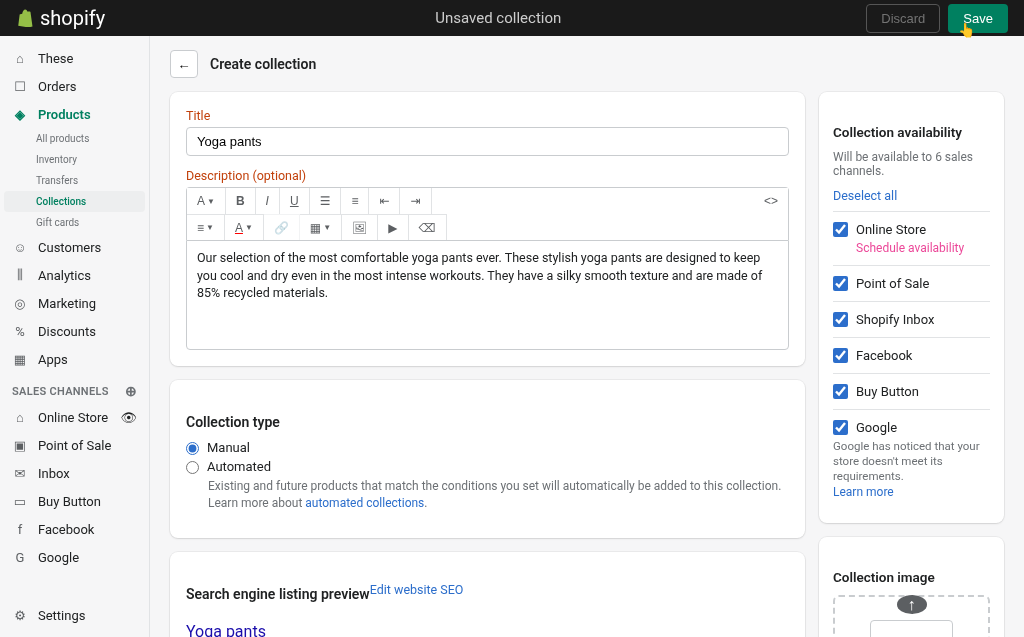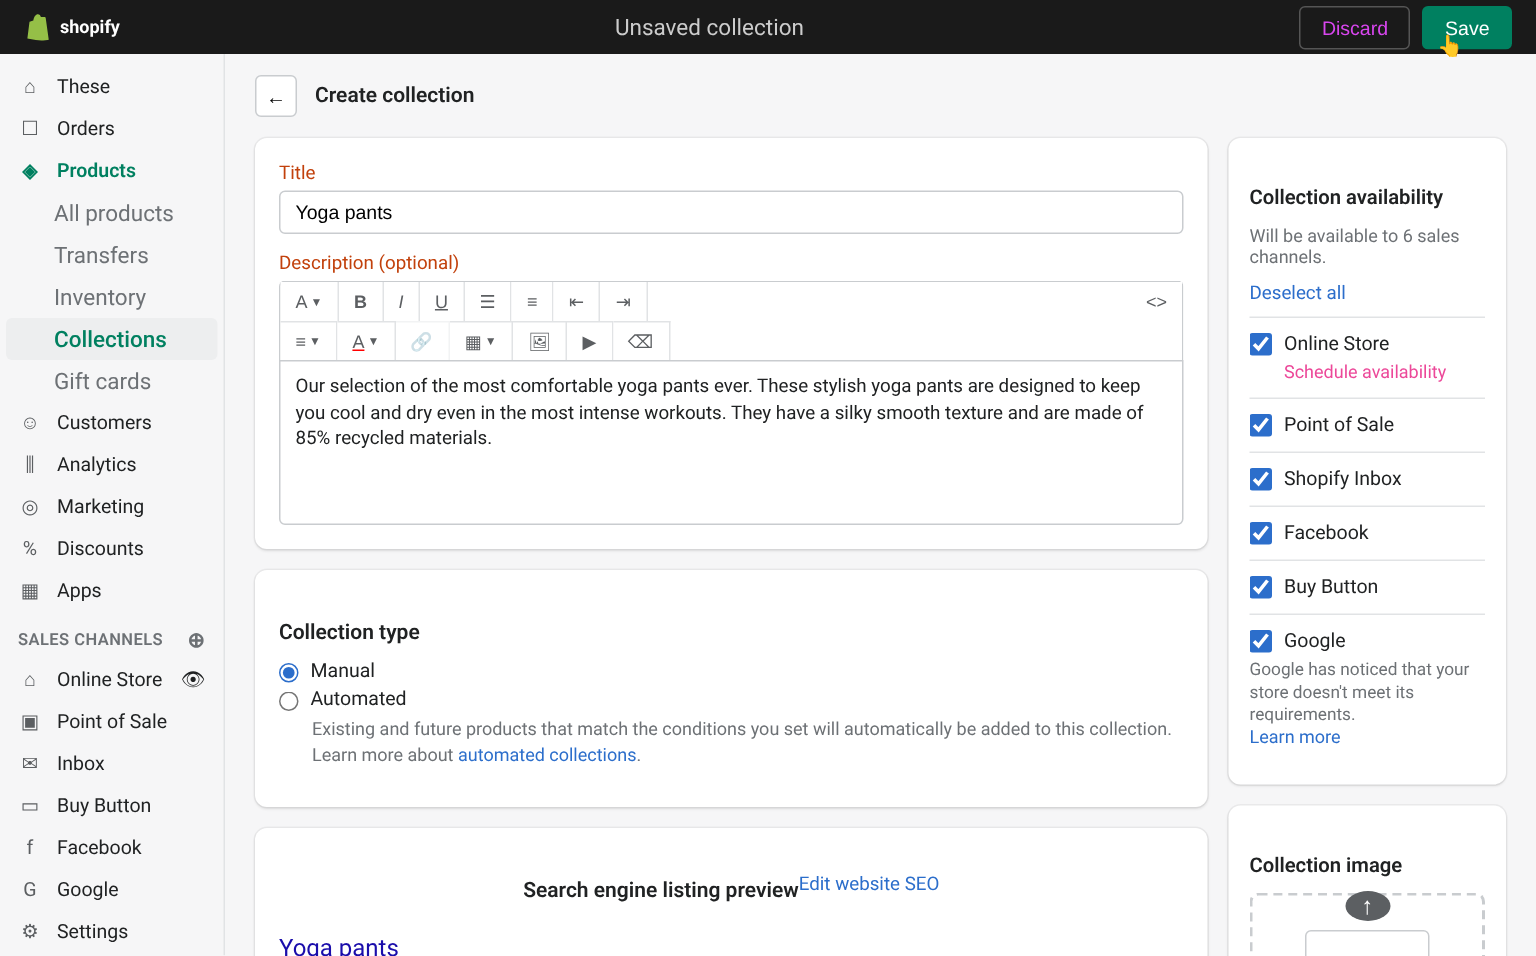--- a/index.html
+++ b/index.html
@@ -1,29 +1,29 @@
 <!DOCTYPE html>
 <html><head>
 <meta charset="utf-8">
 <style>
 * { box-sizing: border-box; margin: 0; padding: 0; }
 body { font-family: -apple-system, BlinkMacSystemFont, "Segoe UI", Roboto, sans-serif; font-size: 13px; color: #202223; background: #f6f6f7; }
 .topbar { background: #1a1a1a; height: 36px; display: flex; align-items: center; padding: 0 16px; color: #fff; }
-.logo { display: flex; align-items: center; font-weight: 700; font-size: 12px; gap: 6px; }
+.logo { display: flex; align-items: center; font-weight: 400; font-size: 20px; gap: 6px; }
 .logo svg { width: 18px; height: 18px; fill: #95bf47; }
 .topbar-center { flex: 1; text-align: left; color: #ccc; font-size: 15px; margin-left: 330px; }
 .topbar-actions { display: flex; gap: 8px; }
 .btn { border-radius: 4px; padding: 6px 14px; font-size: 13px; cursor: pointer; border: 1px solid transparent; }
-.btn-discard { background: transparent; color: #d946ef; border: 1px solid #555; }
+.btn-discard { background: transparent; color: #737373; border: 1px solid #555; }
 .btn-save { background: #008060; color: #fff; }
 .layout { display: flex; height: calc(100vh - 36px); }
 .sidebar { width: 150px; background: #f6f6f7; border-right: 1px solid #e1e3e5; padding: 8px 0; display: flex; flex-direction: column; font-size: 13px; }
 .sidebar .nav-item { display: flex; align-items: center; padding: 6px 12px; gap: 10px; color: #202223; cursor: pointer; }
 .sidebar .nav-item.active { font-weight: 600; color: #008060; }
-.sidebar .sub-item { padding: 5px 12px 5px 36px; color: #6d7175; cursor: pointer; font-size: 15px; }
+.sidebar .sub-item { padding: 5px 12px 5px 36px; color: #6d7175; cursor: pointer; font-size: 10px; }
 .sidebar .sub-item.active { background: #edeeef; color: #008060; font-weight: 500; border-radius: 4px; margin: 0 4px; padding-left: 32px; }
 .sidebar .section-header { padding: 10px 12px 4px 12px; font-size: 11px; color: #6d7175; font-weight: 600; letter-spacing: 0.3px; display: flex; justify-content: space-between; align-items: center; }
 .sidebar .icon { width: 16px; height: 16px; display: flex; align-items: center; justify-content: center; color: #5c5f62; }
 .sidebar .spacer { flex: 1; }
 .nav-item.active .icon { color: #008060; }
 .main { flex: 1; padding: 14px 20px; overflow-y: auto; }
 .page-header { display: flex; align-items: center; gap: 12px; margin-bottom: 14px; }
 .back-btn { width: 28px; height: 28px; border: 1px solid #c9cccf; border-radius: 4px; display: flex; align-items: center; justify-content: center; background: #fff; cursor: pointer; }
 .page-title { font-size: 14px; font-weight: 600; }
 .cols { display: flex; gap: 14px; align-items: flex-start; }
@@ -37,21 +37,21 @@
 .rte-btn { border: none; border-right: 1px solid #e1e3e5; background: #fff; padding: 5px 10px; font-size: 12px; cursor: pointer; display: flex; align-items: center; gap: 2px; min-height: 26px; color: #5c5f62; }
 .rte-btn.end { border-right: none; margin-left: auto; }
 .rte-row.second .rte-btn { border-top: 1px solid #e1e3e5; }
 .rte-row.second { justify-content: flex-start; }
 .rte-editor { border: 1px solid #c9cccf; border-radius: 0 0 4px 4px; min-height: 110px; padding: 8px 10px; font-size: 12.5px; line-height: 1.4; color: #202223; }
 .card h2 { font-size: 14px; font-weight: 600; margin-bottom: 10px; margin-top: 18px; }
 .radio-row { display: flex; align-items: flex-start; gap: 8px; margin-bottom: 4px; }
 .radio-row input { margin-top: 2px; }
 .hint { font-size: 12px; color: #6d7175; margin-left: 22px; margin-bottom: 10px; line-height: 1.4; }
 .hint a, .link { color: #2c6ecb; text-decoration: none; cursor: pointer; }
-.seo-header { display: flex; justify-content: center; align-items: center; margin-bottom: 10px; }
+.seo-header { display: flex; justify-content: flex-start; align-items: center; margin-bottom: 10px; }
 .seo-title { color: #1a0dab; font-size: 16px; margin-bottom: 1px; }
 .seo-url { color: #006621; font-size: 12px; margin-bottom: 2px; }
 .side-sub { font-size: 12px; color: #6d7175; margin-bottom: 10px; }
 .avail-item { padding: 10px 0; border-top: 1px solid #e1e3e5; }
 .avail-item:first-of-type { border-top: none; }
 .check-row { display: flex; align-items: center; gap: 8px; font-size: 13px; }
 .check-row input { accent-color: #2c6ecb; width: 15px; height: 15px; }
 .sublink { font-size: 12px; color: #ec4899; margin-left: 23px; margin-top: 4px; cursor: pointer; }
 .small-note { font-size: 11.5px; color: #6d7175; margin-left: 23px; margin-top: 4px; line-height: 1.3; }
 .img-drop { border: 2px dashed #c9cccf; border-radius: 6px; height: 100px; display: flex; flex-direction: column; align-items: center; justify-content: center; gap: 6px; }
@@ -86,22 +86,22 @@
       </div>
     <div class="nav-item">
         <span class="icon">☐</span>
         <span>Orders</span>
       </div>
     <div class="nav-item active">
         <span class="icon">◈</span>
         <span>Products</span>
       </div>
     <div class="sub-item">All products</div>
+    <div class="sub-item">Inventory</div>
     <div class="sub-item">Transfers</div>
-    <div class="sub-item">Inventory</div>
     <div class="sub-item active">Collections</div>
     <div class="sub-item">Gift cards</div>
     <div class="nav-item">
         <span class="icon">☺</span>
         <span>Customers</span>
       </div>
     <div class="nav-item">
         <span class="icon">⫼</span>
         <span>Analytics</span>
       </div>

